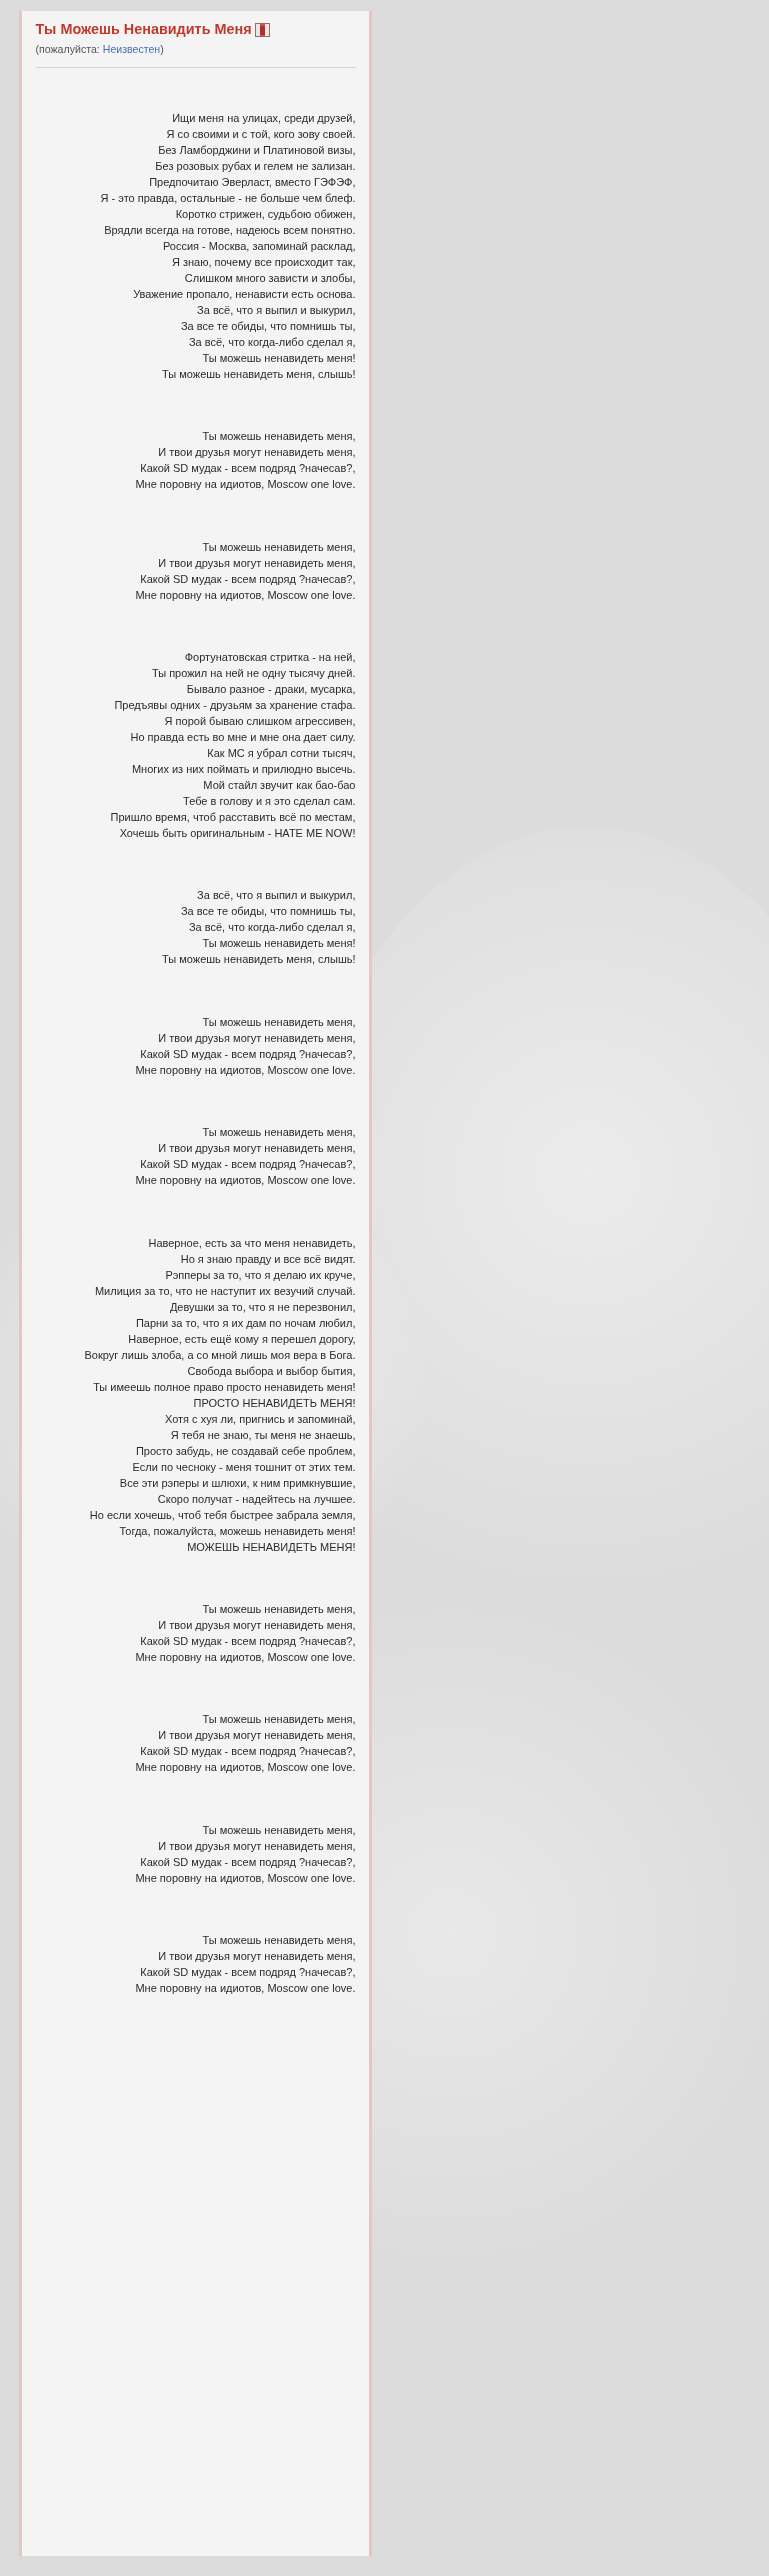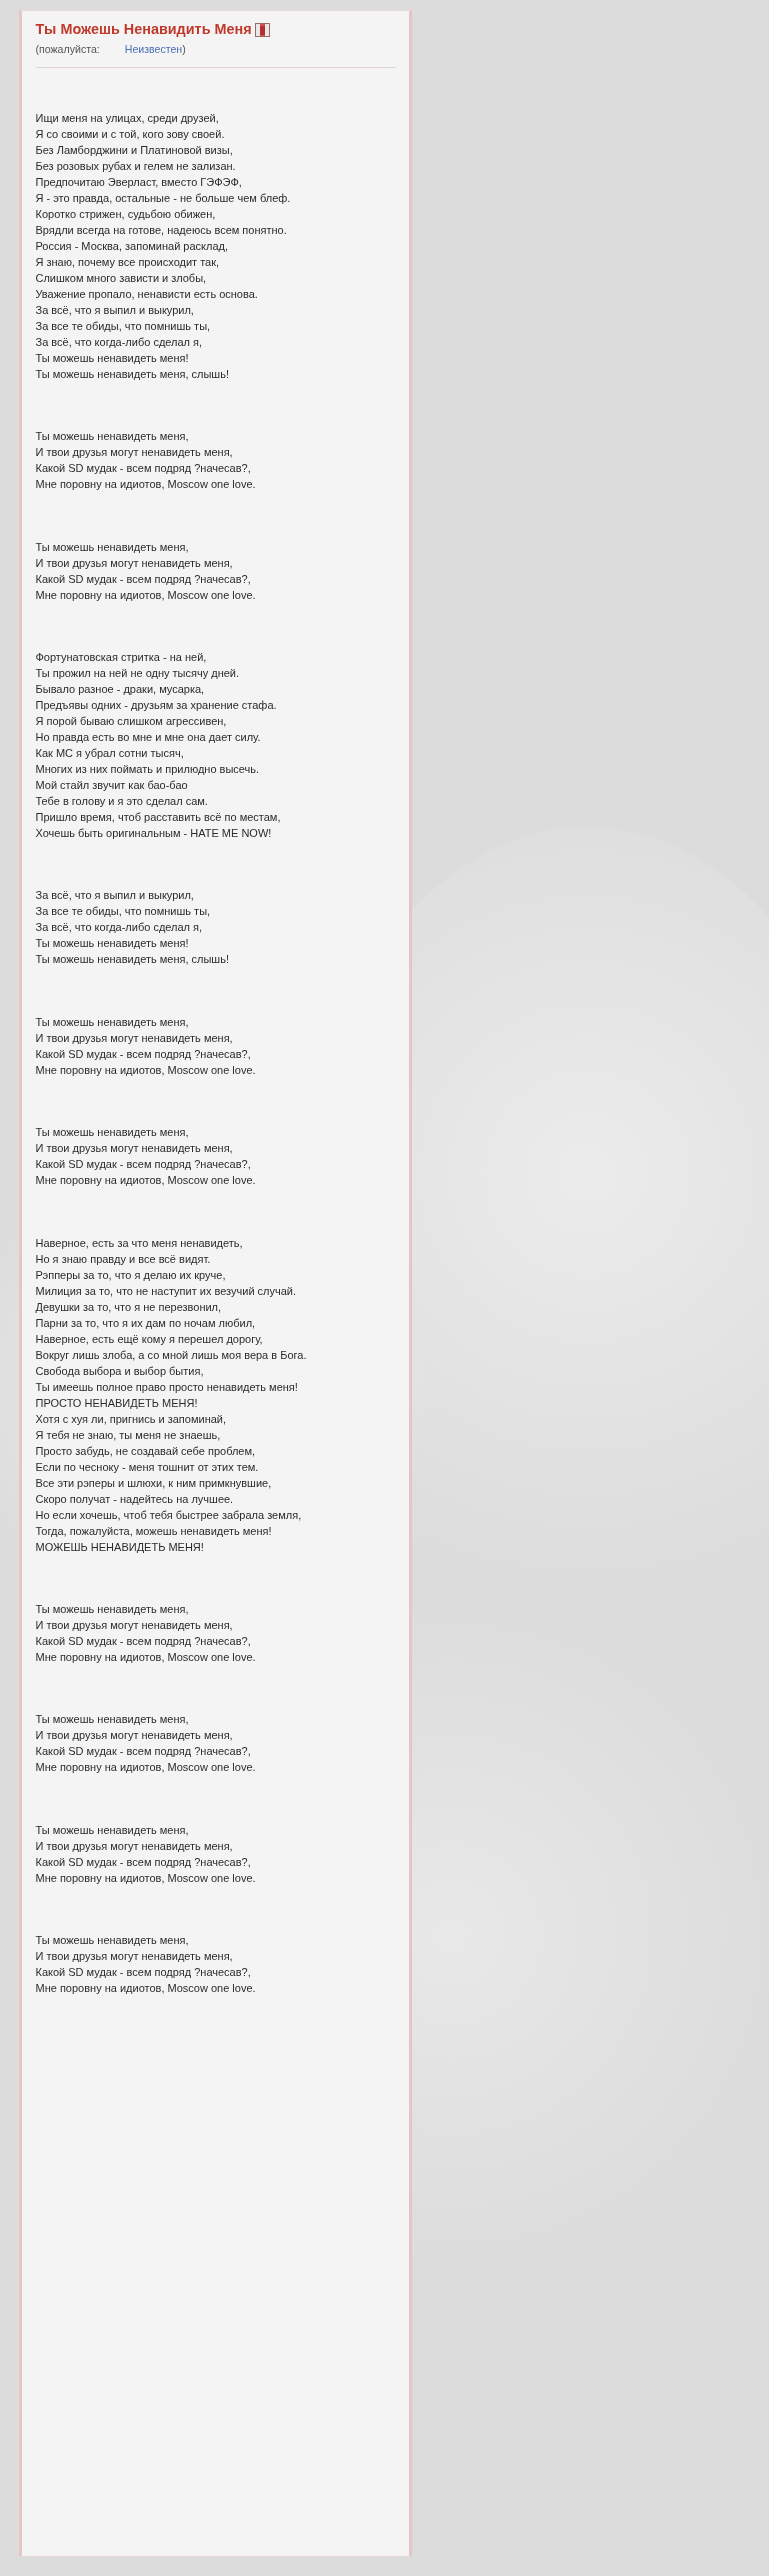--- a/index.html
+++ b/index.html
@@ -43,21 +43,21 @@
     height: 673px;
     border-radius: 50%;
     background: radial-gradient(circle at 50% 50%, rgba(245,245,245,0.5), rgba(245,245,245,0) 70%);
     pointer-events: none;
   }
 
   .lyrics-card {
     position: absolute;
     left: 19px;
     top: 9.6px;
-    width: 393px;
+    width: 353px;
     min-height: 2547px;
     background: #f4f4f4;
     border-left: 3.8px solid #e3c7c7;
     border-right: 3.8px solid #e3c7c7;
     border-top: 1px solid #e6d7d7;
     border-bottom: 1px solid #e6d7d7;
     box-sizing: border-box;
     padding: 9.6px 13.5px 19px 13.5px;
   }
 
@@ -96,35 +96,35 @@
   }
   .song-artist-line {
     font-size: 10.6px;
     color: #555;
     margin-top: 3.8px;
     line-height: 13.5px;
   }
   .song-artist-link {
     color: #4a6fb5;
     text-decoration: none;
-    margin-left: 22px;
   }
   .header-rule {
     height: 1px;
     background: #e0d2d2;
     margin: 6.7px 0 9.6px 0;
   }
 
   .lyrics-body {
     font-size: 11px;
     line-height: 16px;
     color: #2b2b2b;
     white-space: pre-wrap;
     word-wrap: break-word;
     font-family: "Liberation Sans", sans-serif;
+    text-align: right;
   }
   .stanza {
     margin: 0 0 14.4px 0;
     white-space: pre-wrap;
   }
   .stanza:last-child {
     margin-bottom: 0;
   }
 </style>
 </head>

